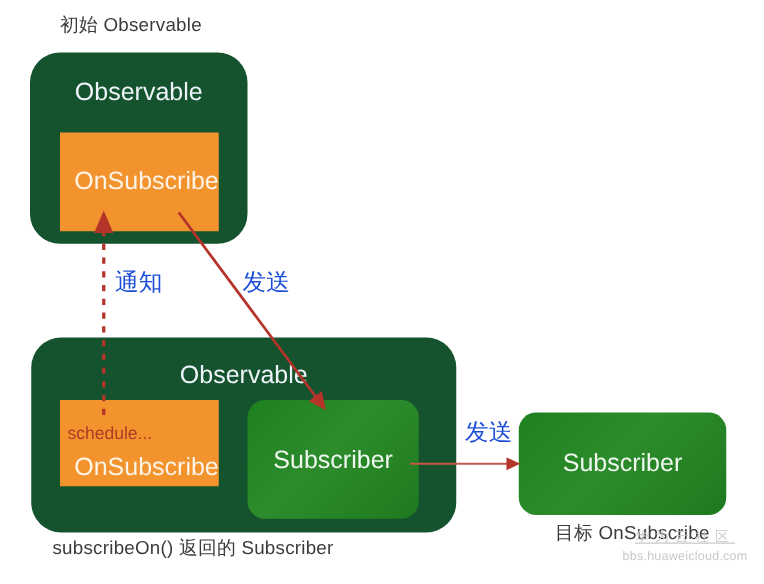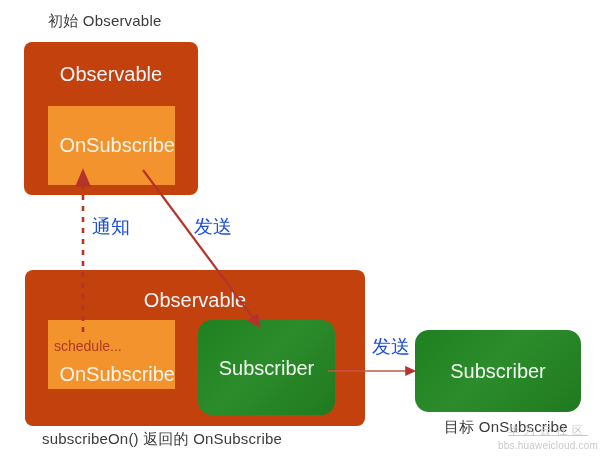--- a/index.html
+++ b/index.html
@@ -28,22 +28,22 @@
     letter-spacing: 0.2px;
     text-align: center;
   }
   #caption-initial-observable { left: 48px;  top: 12px; }
   #caption-subscribeon        { left: 42px;  top: 430px; }
   #caption-target-subscriber  { left: 444px; top: 418px; }
 
   
   .blue-box {
     position: absolute;
-    background: #c2410c;
-    border-radius: 8px;
+    background: #14532d;
+    border-radius: 24px;
   }
   #observable-source-box { left: 24px; top: 42px;  width: 174px; height: 153px; }
   #observable-result-box { left: 25px; top: 270px; width: 340px; height: 156px; }
 
   .blue-box-title {
     position: absolute;
     left: 0;
     right: 0;
     text-align: center;
     color: #eef4f9;
@@ -176,21 +176,21 @@
 
     <div class="green-box" id="subscriber-inner-box">
       <div class="green-label">Subscriber</div>
     </div>
   </div>
 
   <div class="green-box" id="subscriber-target-box">
     <div class="green-label">Subscriber</div>
   </div>
 
-  <div class="caption" id="caption-subscribeon">subscribeOn() 返回的 OnSubscribe</div>
+  <div class="caption" id="caption-subscribeon">subscribeOn() 返回的 Subscriber</div>
 
   <div class="caption" id="caption-target-subscriber">目标 OnSubscribe</div>
 
   <svg id="arrows-layer" viewBox="0 0 611 467">
     <defs>
       <marker id="arrowhead-solid" markerWidth="7" markerHeight="7" refX="5.2" refY="3" orient="auto">
         <path d="M0,0 L6.5,3 L0,6 z" fill="#b5342a"></path>
       </marker>
       <marker id="arrowhead-dashed" markerWidth="8" markerHeight="8" refX="5.6" refY="3.4" orient="auto">
         <path d="M0,0.4 L7,3.4 L0,6.4 z" fill="#b5342a"></path>

